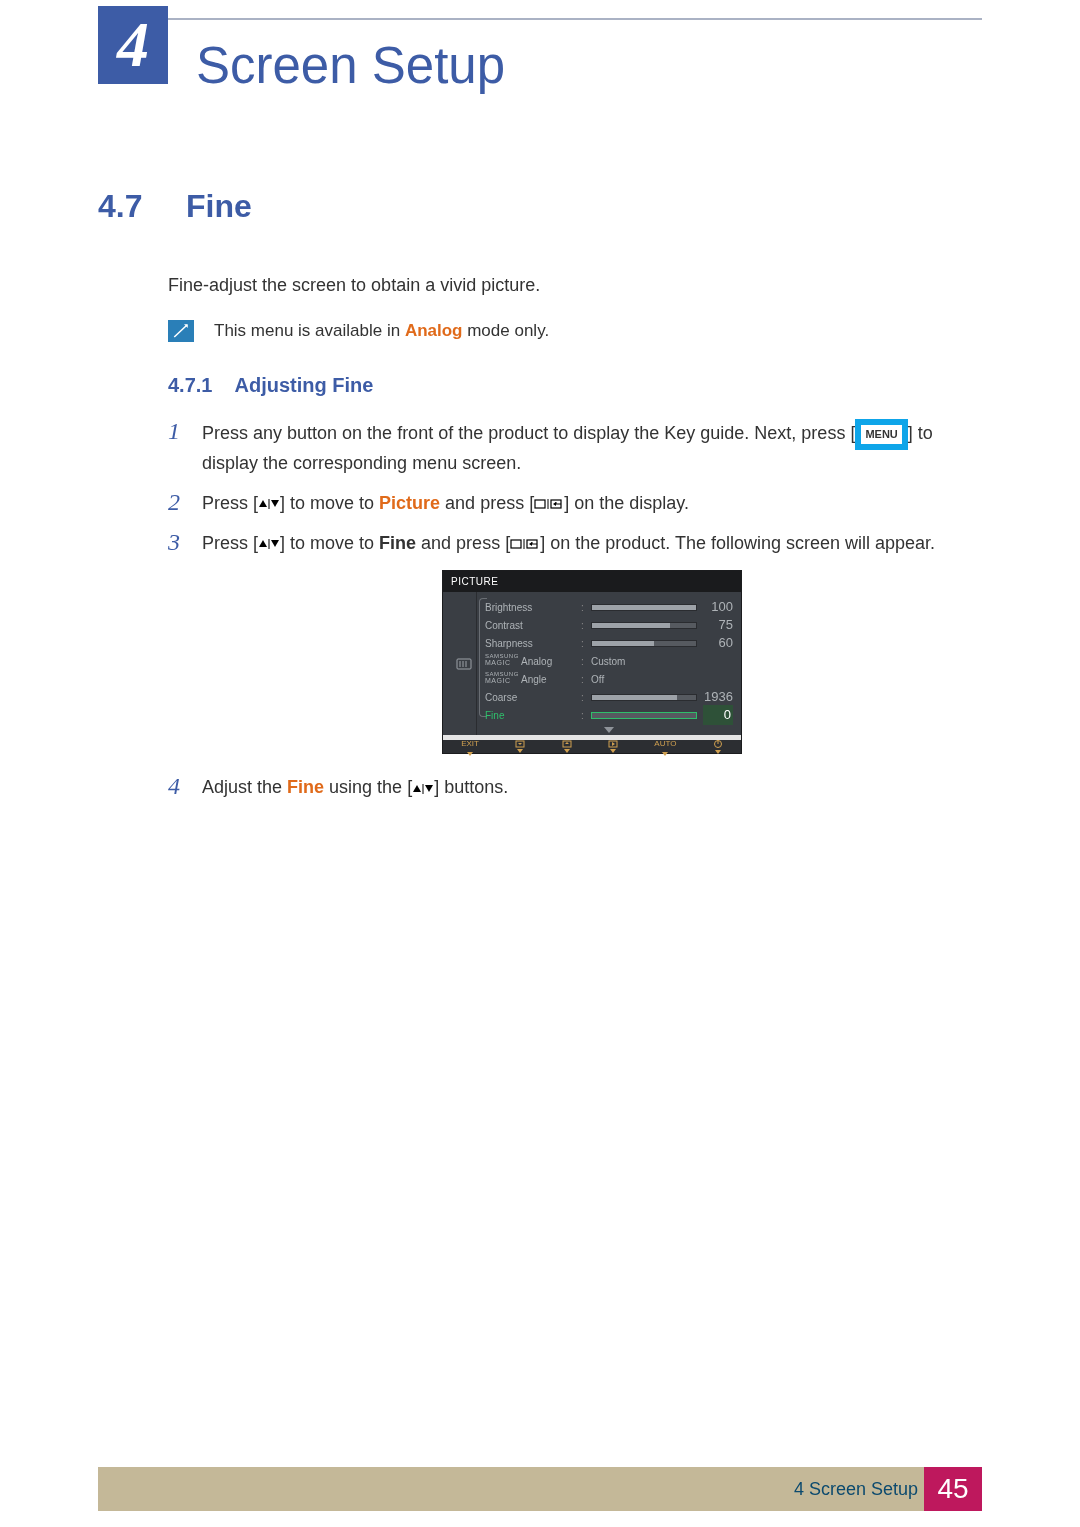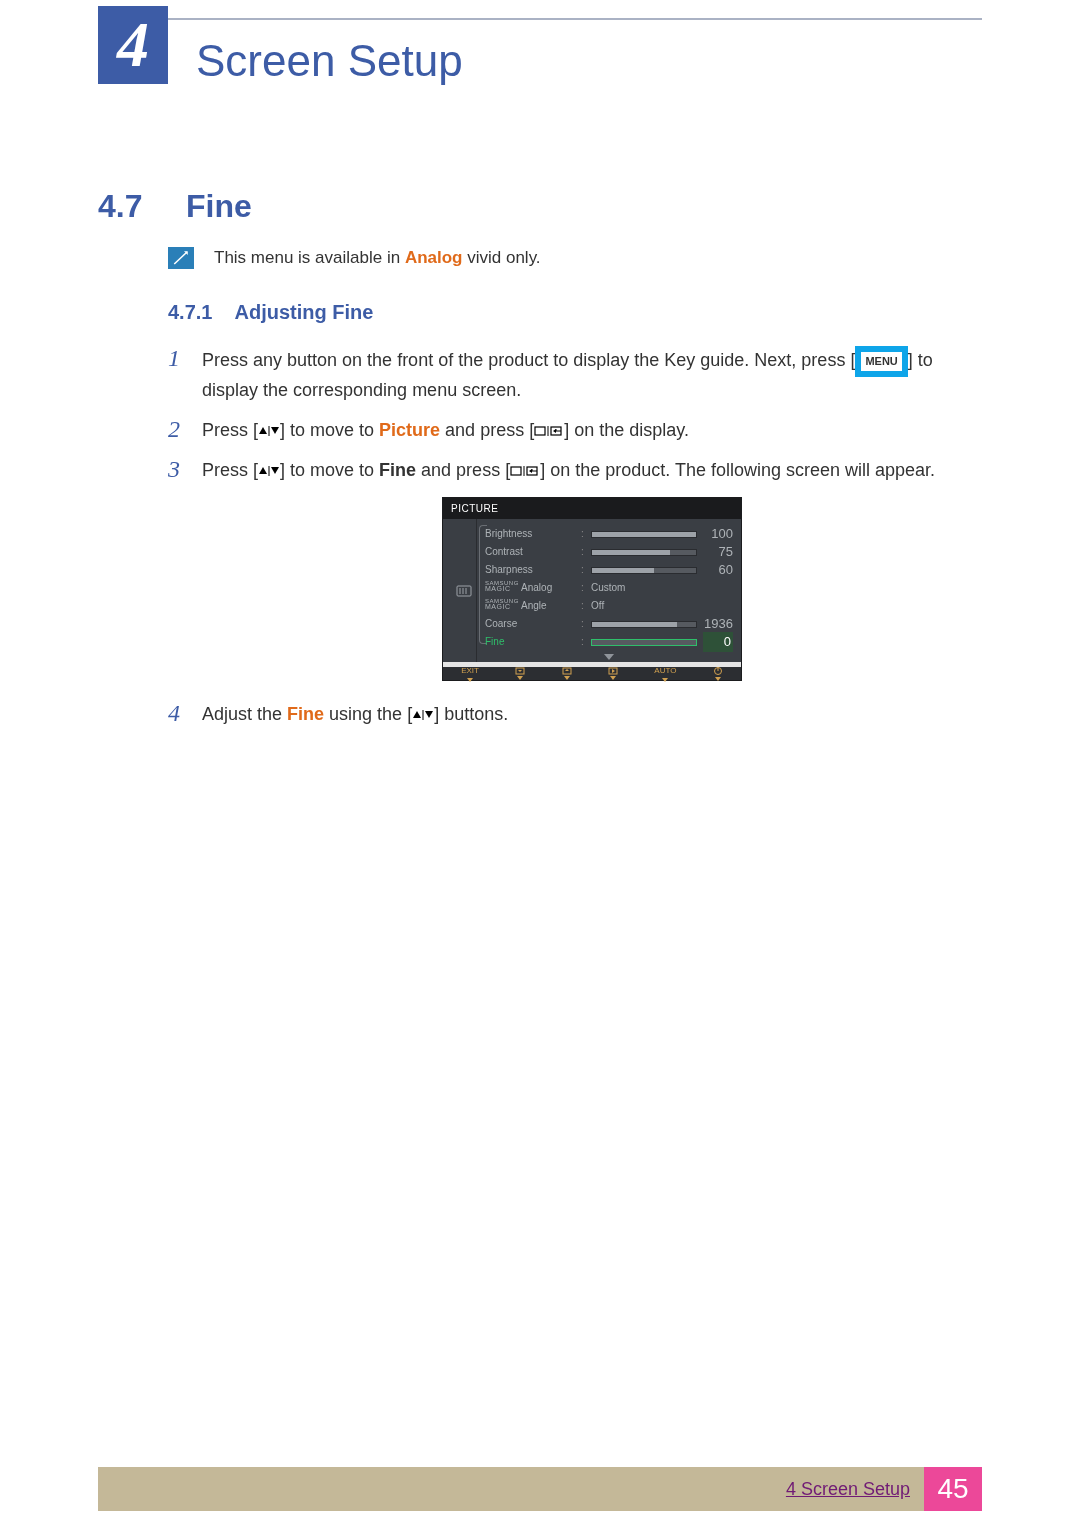--- a/index.html
+++ b/index.html
@@ -25,21 +25,21 @@
     font-size: 64px;
     font-weight: bold;
     font-style: italic;
     text-align: center;
     line-height: 78px;
     font-family: Georgia, 'Times New Roman', serif;
   }
   .chapter-title {
     position: absolute;
     top: 36px; left: 196px;
-    font-size: 44px;
+    font-size: 51px;
     color: #3d5ca6;
   }
   .section {
     position: absolute;
     top: 188px; left: 98px; right: 98px;
   }
   .sec-row { display: flex; gap: 30px; }
   .sec-num {
     color: #3d5ca6;
     font-size: 32px;
@@ -205,56 +205,56 @@
     height:44px;
     display:flex;
     align-items:stretch;
   }
   .footer-bar {
     flex:1;
     background:#c4b898;
     display:flex;
     align-items:center;
     justify-content:flex-end;
-    padding-right:14px;
-    color:#701a75;
+    padding-right:6px;
+    color:#0c4a6e;
     font-size:18px;
-    text-decoration:underline;
   }
   .footer-num {
     width:58px;
-    background:#ec4899;
+    background:#be185d;
     color:#fff;
     font-size:28px;
     display:flex; align-items:center; justify-content:center;
   }
 </style>
 </head>
 <body>
 
 <div class="top-line"></div>
 <div class="chapter-num">4</div>
 <div class="chapter-title">Screen Setup</div>
 
 <div class="section">
   <div class="sec-row">
     <div class="sec-num">4.7</div>
     <div class="sec-title">Fine</div>
   </div>
 
+  <div class="intro">Fine-adjust the screen to obtain a vivid picture.</div>
 
   <div class="note-row">
     <div class="note-icon">
       <svg viewBox="0 0 24 24">
           <path d="M3 20 L20 4" stroke="#fff" stroke-width="2" fill="none"></path>
           <path d="M16 3 L21 3 L21 8" fill="#fff"></path>
         </svg>
     </div>
     <div class="note-text">
-      <span>This menu is available in </span><span class="orange">Analog</span><span> vivid only.</span>
+      <span>This menu is available in </span><span class="orange">Analog</span><span> mode only.</span>
     </div>
   </div>
 
   <div class="subsection">
     <div class="sub-num">4.7.1</div>
     <div class="sub-title">Adjusting Fine</div>
   </div>
 
   <div class="steps">
 

